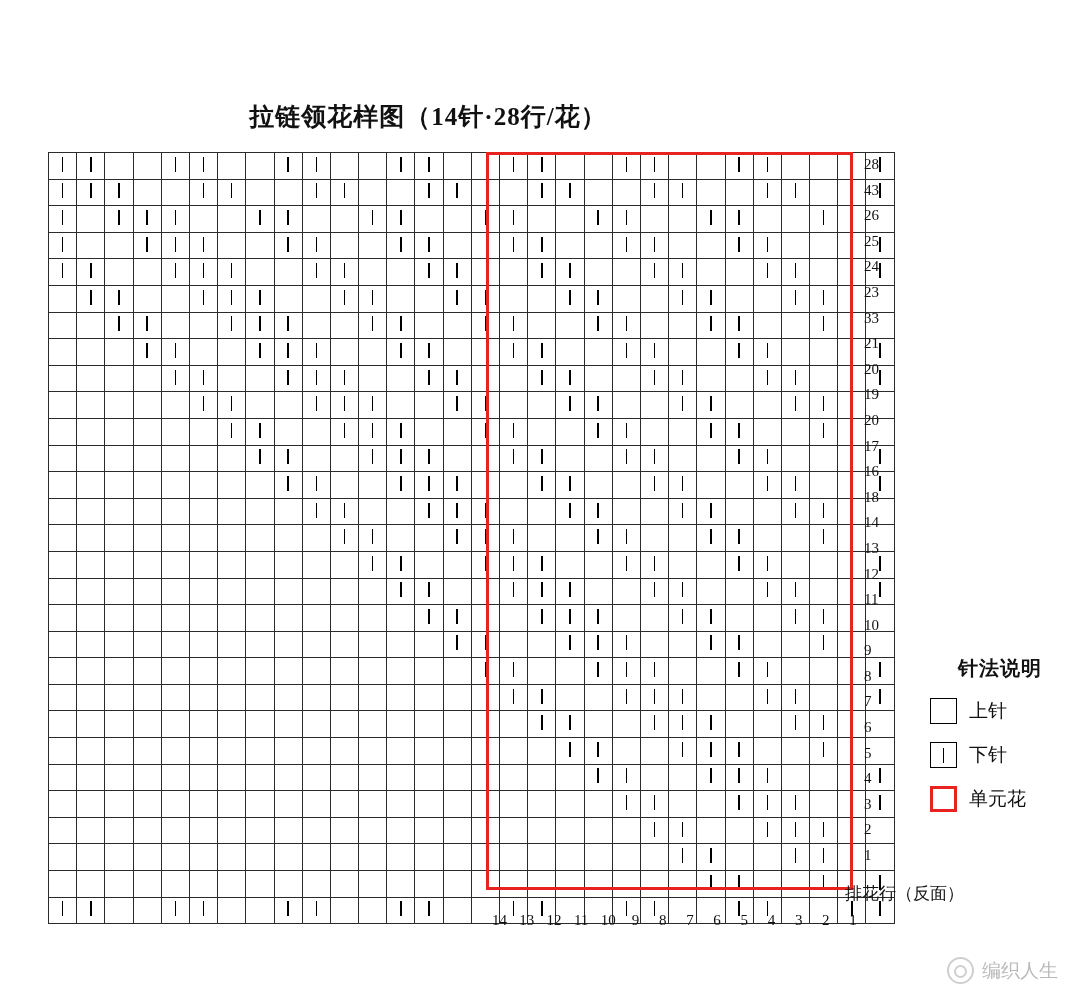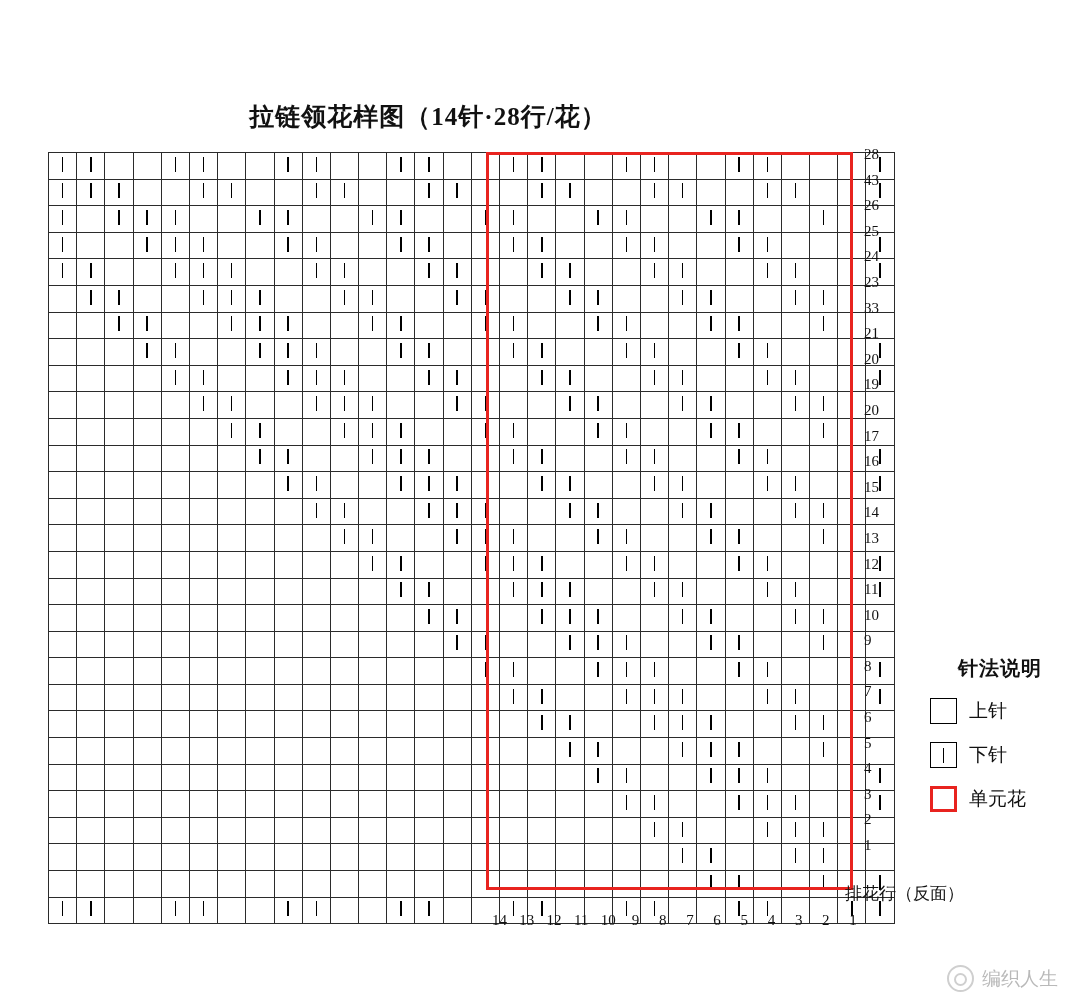--- a/index.html
+++ b/index.html
@@ -40,21 +40,21 @@
   }
   table.grid td.knit::after{
     content:"";
     display:inline-block;
     width:1.5px;height:15px;
     background:#000;
   }
   
   #rownums{
     position:absolute;
-    left:860px;top:142px;
+    left:860px;top:152px;
     width:40px;
   }
   #rownums div{
     height:25.6px;
     line-height:25.6px;
     font-size:15px;
     text-align:left;
     padding-left:4px;
   }
   #bottomlabel{
@@ -111,21 +111,21 @@
     background:#fff;
   }
   .swatch.red{border:3px solid #e8231f;}
   .swatch .bar{
     display:inline-block;
     width:1.6px;height:15px;background:#000;
   }
   
   #watermark{
     position:absolute;
-    right:22px;bottom:16px;
+    right:22px;bottom:24px;
     display:flex;align-items:center;
     color:#b9b9b9;
     font-family:"Liberation Sans", sans-serif;
     font-size:19px;
   }
   #watermark .wm-logo{
     width:23px;height:23px;
     border-radius:50%;
     border:2px solid #cfcfcf;
     margin-right:8px;
@@ -1088,21 +1088,21 @@
     <div>25</div>
     <div>24</div>
     <div>23</div>
     <div>33</div>
     <div>21</div>
     <div>20</div>
     <div>19</div>
     <div>20</div>
     <div>17</div>
     <div>16</div>
-    <div>15</div>
+    <div>18</div>
     <div>14</div>
     <div>13</div>
     <div>12</div>
     <div>11</div>
     <div>10</div>
     <div>9</div>
     <div>8</div>
     <div>7</div>
     <div>6</div>
     <div>5</div>

